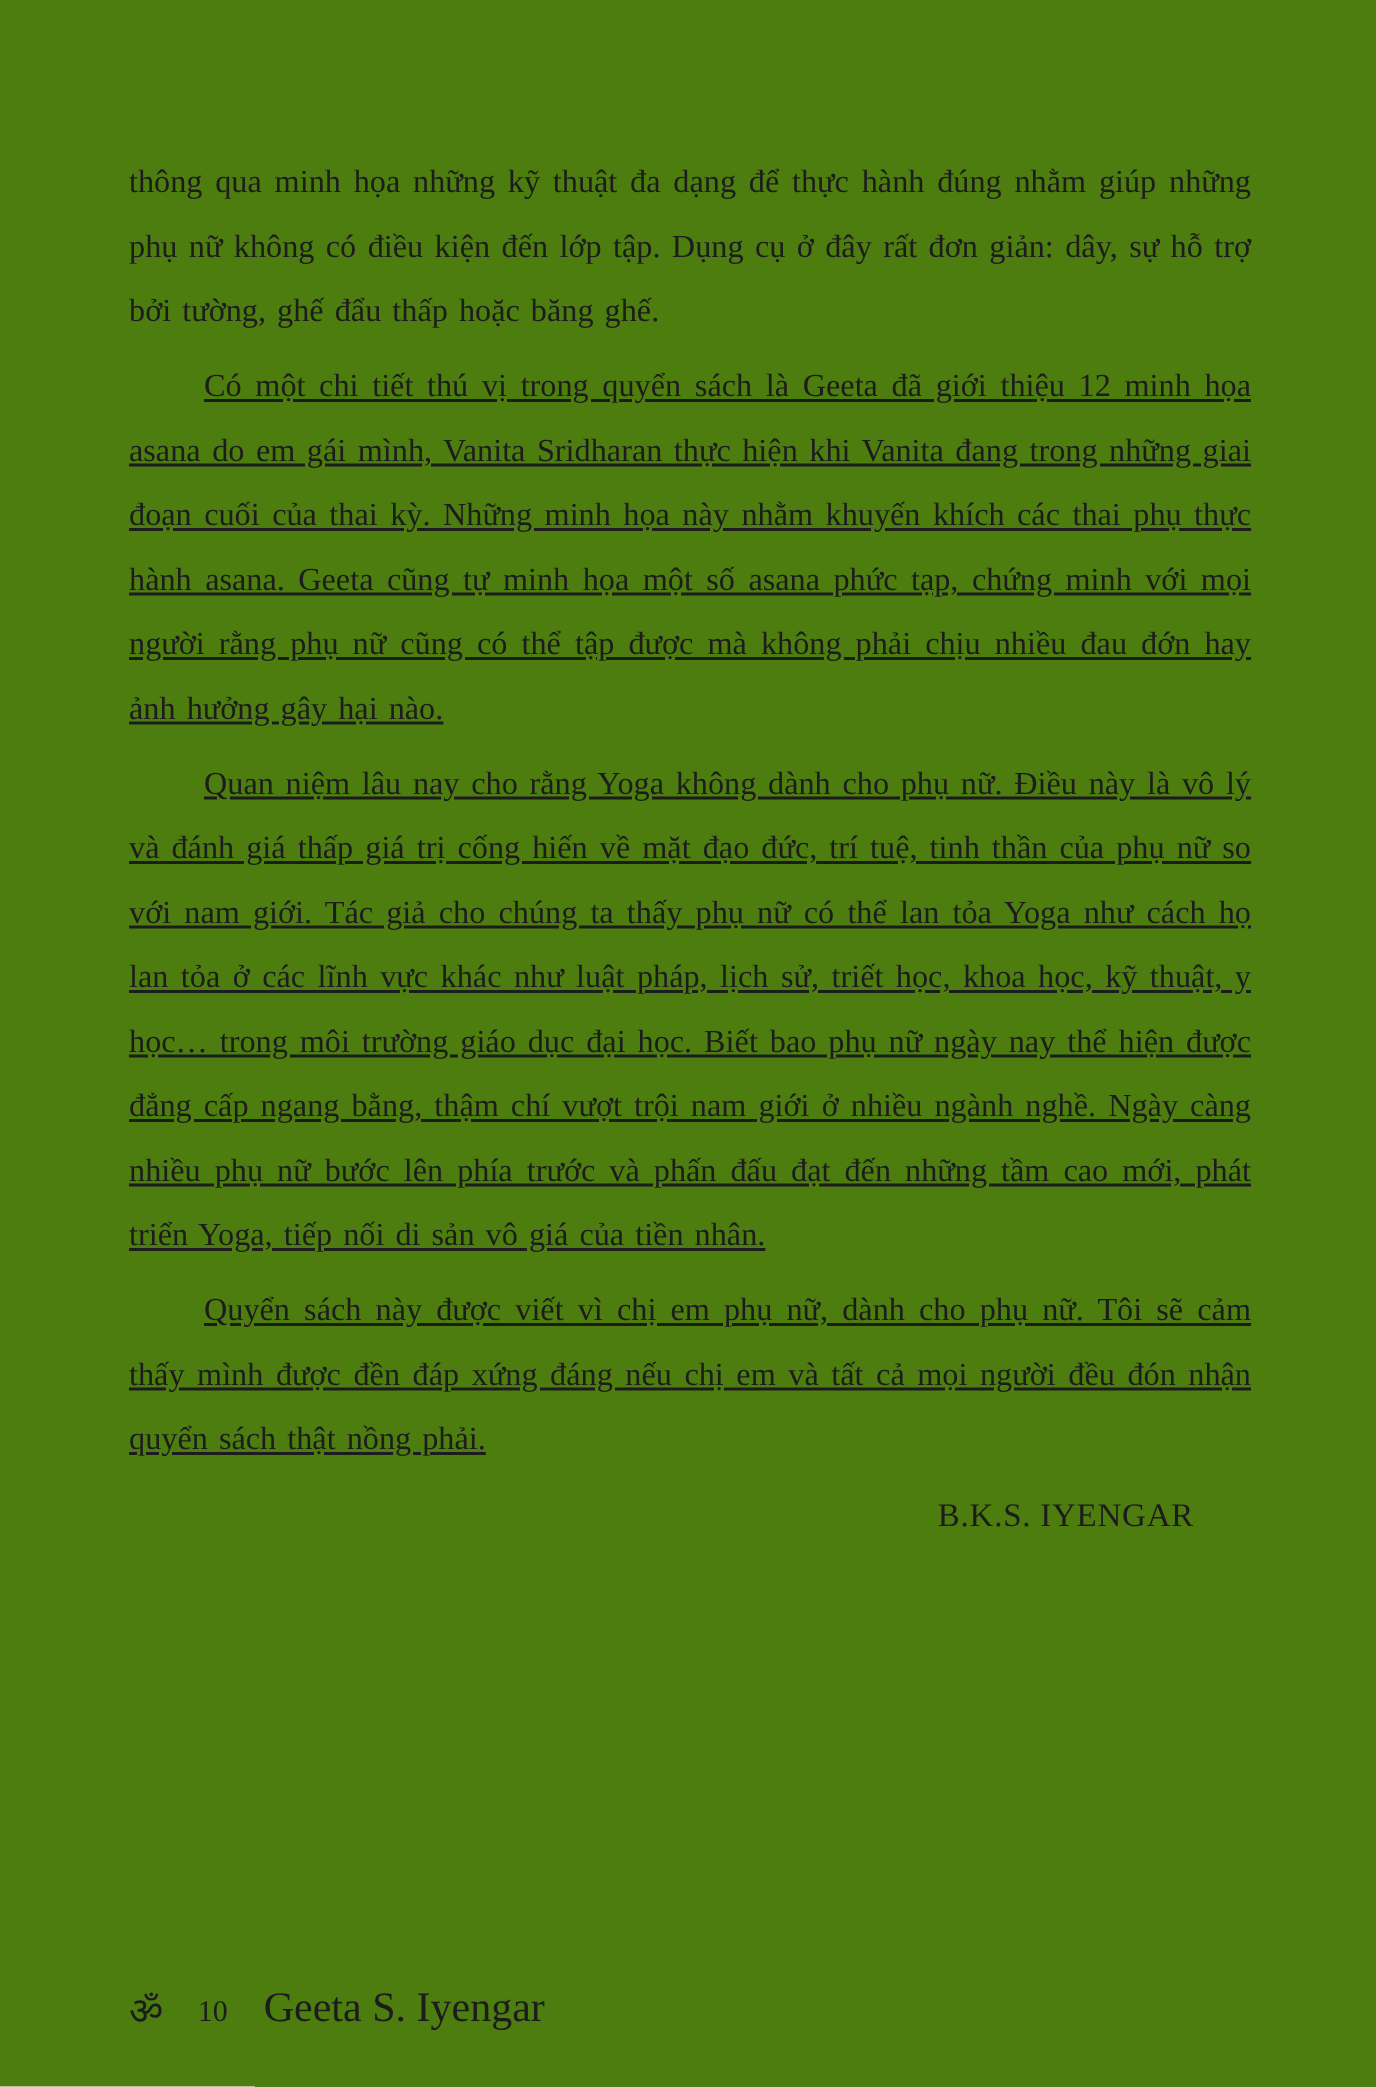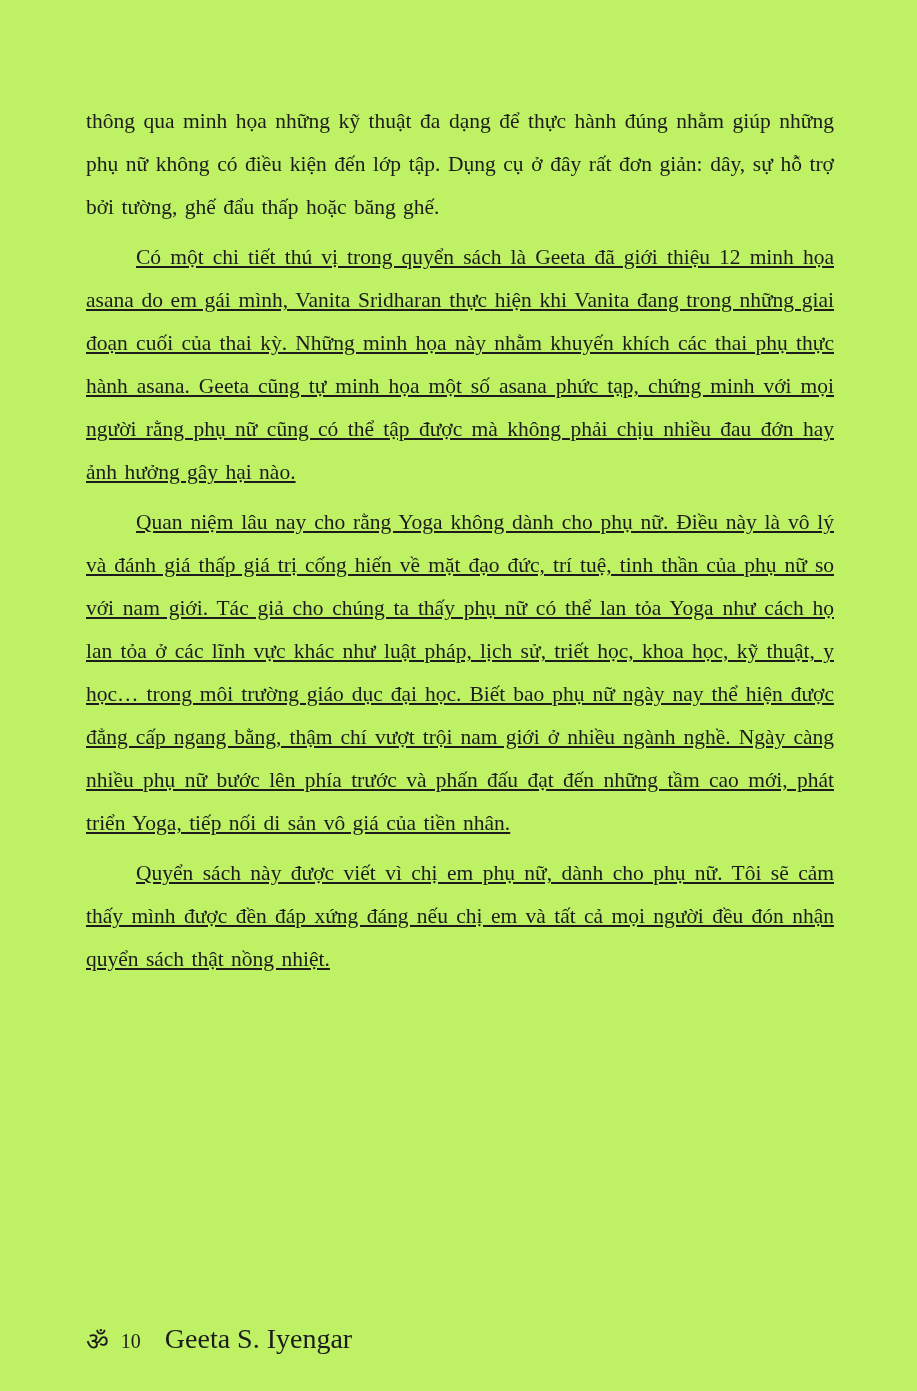--- a/index.html
+++ b/index.html
@@ -6,21 +6,21 @@
 
   html, body {
     background: #ffffff;
   }
 
   .page {
     position: relative;
     width: 917px;
     height: 1391px;
     margin: 0 auto;
-    background: #bef264;
+    background: #4d7c0f;
     color: #1c1c1c;
     font-family: "Liberation Serif", "DejaVu Serif", serif;
     overflow: hidden;
   }
 
   .text-block {
     position: absolute;
     top: 100px;
     left: 86px;
     width: 748px;
@@ -64,42 +64,43 @@
   .footer .om {
     font-family: "DejaVu Sans", sans-serif;
     font-size: 25px;
     line-height: 1;
     position: relative;
     top: 2px;
   }
 
   .footer .page-number {
     font-size: 20px;
-    margin-left: 2px;
+    margin-left: 13px;
   }
 
   .footer .book-title {
     font-size: 28px;
     margin-left: 14px;
   }
 </style>
 </head>
 <body>
 
 <div class="page">
 
   <div class="text-block">
     <p class="para">thông qua minh họa những kỹ thuật đa dạng để thực hành đúng nhằm giúp những phụ nữ không có điều kiện đến lớp tập. Dụng cụ ở đây rất đơn giản: dây, sự hỗ trợ bởi tường, ghế đẩu thấp hoặc băng ghế.</p>
 
     <p class="para indent">Có một chi tiết thú vị trong quyển sách là Geeta đã giới thiệu 12 minh họa asana do em gái mình, Vanita Sridharan thực hiện khi Vanita đang trong những giai đoạn cuối của thai kỳ. Những minh họa này nhằm khuyến khích các thai phụ thực hành asana. Geeta cũng tự minh họa một số asana phức tạp, chứng minh với mọi người rằng phụ nữ cũng có thể tập được mà không phải chịu nhiều đau đớn hay ảnh hưởng gây hại nào.</p>
 
     <p class="para indent">Quan niệm lâu nay cho rằng Yoga không dành cho phụ nữ. Điều này là vô lý và đánh giá thấp giá trị cống hiến về mặt đạo đức, trí tuệ, tinh thần của phụ nữ so với nam giới. Tác giả cho chúng ta thấy phụ nữ có thể lan tỏa Yoga như cách họ lan tỏa ở các lĩnh vực khác như luật pháp, lịch sử, triết học, khoa học, kỹ thuật, y học… trong môi trường giáo dục đại học. Biết bao phụ nữ ngày nay thể hiện được đẳng cấp ngang bằng, thậm chí vượt trội nam giới ở nhiều ngành nghề. Ngày càng nhiều phụ nữ bước lên phía trước và phấn đấu đạt đến những tầm cao mới, phát triển Yoga, tiếp nối di sản vô giá của tiền nhân.</p>
 
-    <p class="para indent">Quyển sách này được viết vì chị em phụ nữ, dành cho phụ nữ. Tôi sẽ cảm thấy mình được đền đáp xứng đáng nếu chị em và tất cả mọi người đều đón nhận quyển sách thật nồng nhiệt.</p>
+    <p class="para indent">Quyển sách này được viết vì chị em phụ nữ, dành cho phụ nữ. Tôi sẽ cảm thấy mình được đền đáp xứng đáng nếu chị em và tất cả mọi người đều đón nhận quyển sách thật nồng phải.</p>
 
+    <div class="signature">B.K.S. IYENGAR</div>
   </div>
 
   <div class="footer">
     <span class="om">ॐ</span>
     <span class="page-number">10</span>
     <span class="book-title">Geeta S. Iyengar</span>
   </div>
 
 </div>
 

